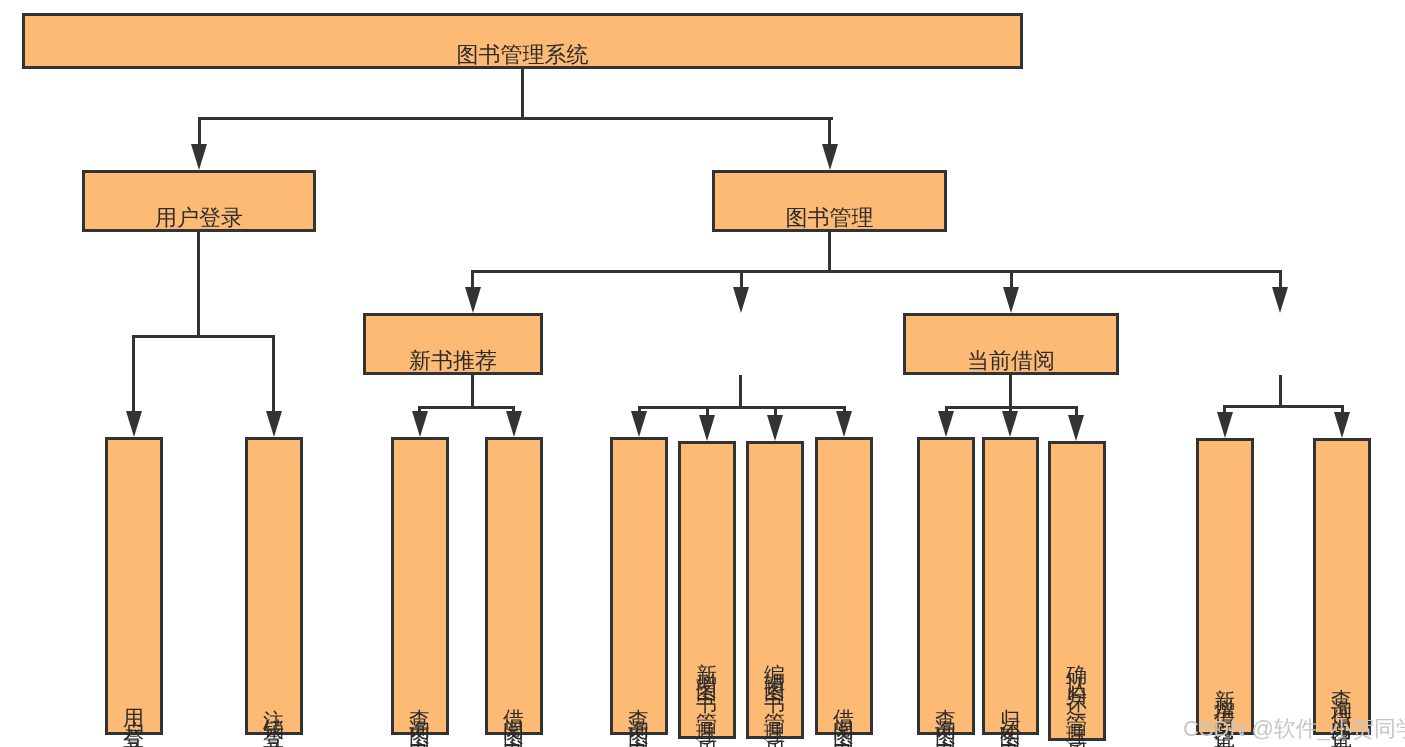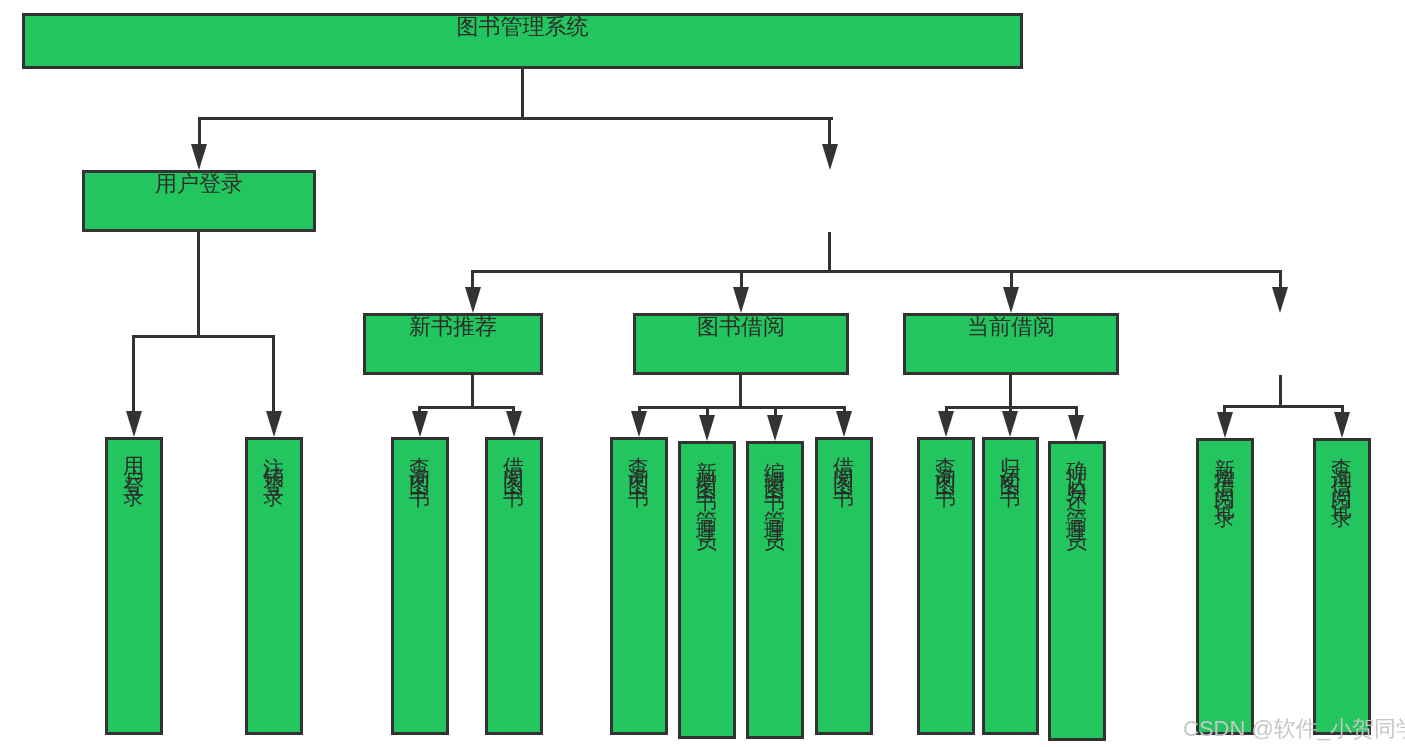--- a/index.html
+++ b/index.html
@@ -3,23 +3,23 @@
 <meta charset="utf-8">
 <style>
   html,body{margin:0;padding:0;background:#ffffff;}
   body{font-family:"Liberation Sans","DejaVu Sans",sans-serif;}
   #canvas{position:relative;width:1405px;height:747px;background:#ffffff;overflow:hidden;}
 
   .box{
     position:absolute;
     box-sizing:border-box;
     border:3px solid #333333;
-    background:#22c55e;
+    background:#fdba74;
     display:flex;
-    align-items:flex-start;
+    align-items:flex-end;
     justify-content:center;
     color:#2b2b2b;
     font-size:22px;
     line-height:1;
   }
   .vtext{
     writing-mode:vertical-rl;
     text-orientation:mixed;
     letter-spacing:10px;
     font-size:21px;
@@ -54,20 +54,23 @@
   <div class="v-line" style="left:521px;top:66px;height:52px;"></div>
   <div class="h-line" style="left:198px;top:117px;width:635px;"></div>
   <div class="v-line" style="left:198px;top:117px;height:30px;"></div>
   <div class="arrow" style="left:191px;top:144px;"></div>
   <div class="v-line" style="left:828px;top:117px;height:30px;"></div>
   <div class="arrow" style="left:822px;top:144px;"></div>
 
   <div class="box" style="left:82px;top:170px;width:234px;height:62px;">
     <span>用户登录</span>
   </div>
+  <div class="box" style="left:712px;top:170px;width:235px;height:62px;">
+    <span>图书管理</span>
+  </div>
 
   <div class="v-line" style="left:197px;top:232px;height:106px;"></div>
   <div class="h-line" style="left:132px;top:335px;width:143px;"></div>
   <div class="v-line" style="left:132px;top:335px;height:80px;"></div>
   <div class="arrow" style="left:126px;top:411px;"></div>
   <div class="v-line" style="left:272px;top:335px;height:80px;"></div>
   <div class="arrow" style="left:266px;top:411px;"></div>
 
   <div class="box" style="left:105px;top:437px;width:58px;height:298px;">
     <span class="vtext">用户登录</span>
@@ -82,23 +85,20 @@
   <div class="arrow" style="left:465px;top:287px;"></div>
   <div class="v-line" style="left:740px;top:270px;height:25px;"></div>
   <div class="arrow" style="left:733px;top:287px;"></div>
   <div class="v-line" style="left:1010px;top:270px;height:25px;"></div>
   <div class="arrow" style="left:1003px;top:287px;"></div>
   <div class="v-line" style="left:1279px;top:270px;height:25px;"></div>
   <div class="arrow" style="left:1272px;top:287px;"></div>
 
   <div class="box" style="left:363px;top:313px;width:180px;height:62px;">
     <span>新书推荐</span>
-  </div>
-  <div class="box" style="left:633px;top:313px;width:216px;height:62px;">
-    <span>图书借阅</span>
   </div>
   <div class="box" style="left:903px;top:313px;width:216px;height:62px;">
     <span>当前借阅</span>
   </div>
 
   <div class="v-line" style="left:471px;top:375px;height:34px;"></div>
   <div class="h-line" style="left:418px;top:406px;width:97px;"></div>
   <div class="v-line" style="left:418px;top:406px;height:14px;"></div>
   <div class="arrow" style="left:412px;top:411px;"></div>
   <div class="v-line" style="left:512px;top:406px;height:14px;"></div>

